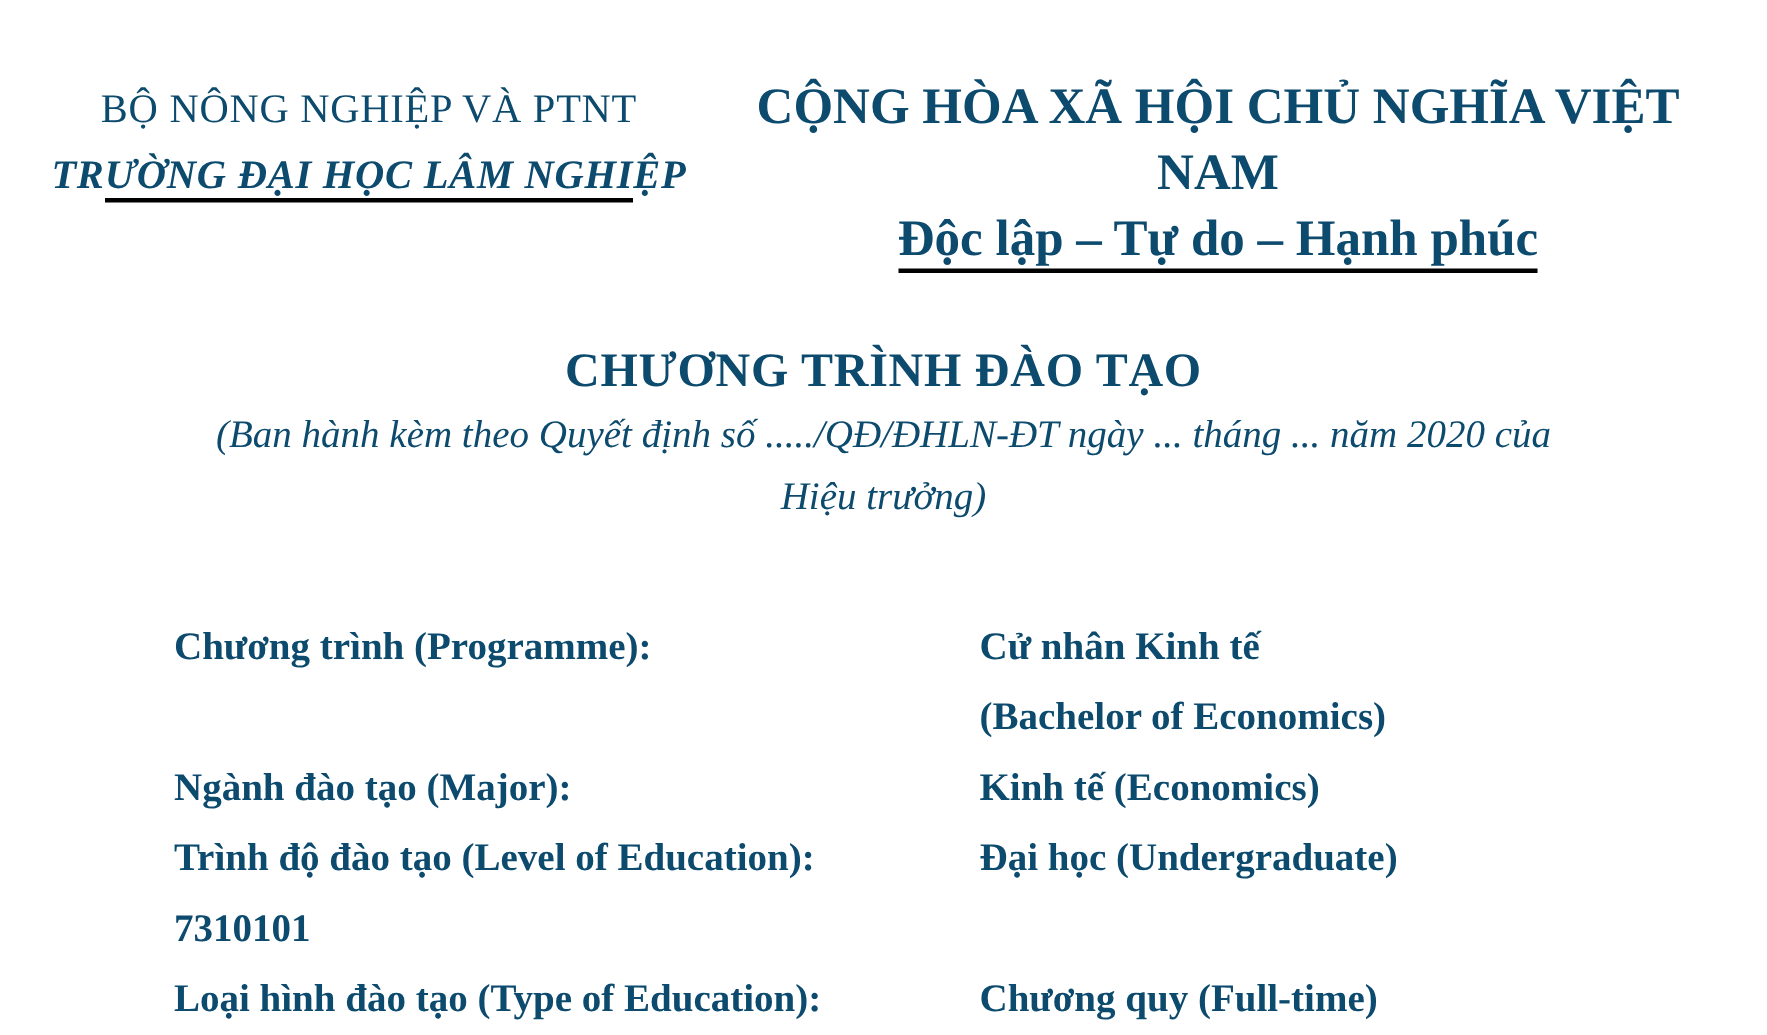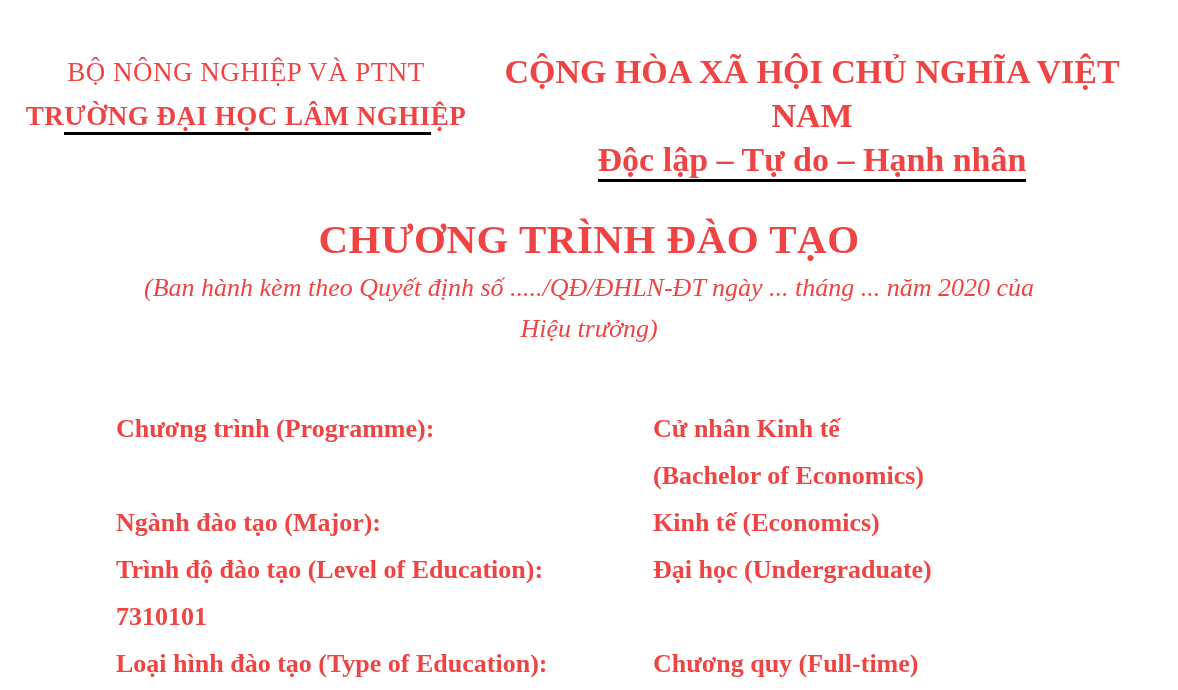--- a/index.html
+++ b/index.html
@@ -5,21 +5,21 @@
   html, body {
     margin: 0;
     padding: 0;
     background: #ffffff;
   }
   .page {
     position: relative;
     width: 1178px;
     height: 690px;
     background: #ffffff;
-    color: #ef4444;
+    color: #0c4a6e;
     font-family: "Liberation Serif", serif;
     overflow: hidden;
   }
   .header {
     display: flex;
     padding-top: 50px;
   }
   .header-left {
     width: 452px;
     margin-left: 20px;
@@ -28,20 +28,21 @@
     line-height: 44px;
   }
   .org-line1 {
     font-weight: normal;
     letter-spacing: 0.5px;
   }
   .org-line2 {
     font-weight: bold;
     letter-spacing: 0.5px;
     white-space: nowrap;
+    font-style: italic;
   }
   .org-underline {
     border-bottom: 3px solid #000000;
     padding-bottom: 1px;
   }
   .header-right {
     width: 640px;
     margin-left: 20px;
     text-align: center;
     font-weight: bold;
@@ -49,23 +50,23 @@
     line-height: 44px;
   }
   .motto-underline {
     display: inline-block;
     border-bottom: 3px solid #000000;
     padding-bottom: 1px;
     line-height: 36px;
     margin-top: 4px;
   }
   .doc-title {
-    margin-top: 33px;
+    margin-top: 46px;
     text-align: center;
-    font-size: 41px;
+    font-size: 32px;
     font-weight: bold;
     letter-spacing: 0.5px;
   }
   .subtitle {
     margin-top: 4px;
     text-align: center;
     font-style: italic;
     font-size: 26px;
     line-height: 41px;
   }
@@ -96,21 +97,21 @@
 
   <div class="header">
     <div class="header-left">
       <div class="org-line1">BỘ NÔNG NGHIỆP VÀ PTNT</div>
       <div class="org-line2"><span>TR</span><span class="org-underline">ƯỜNG ĐẠI HỌC LÂM NGHI</span><span>ỆP</span></div>
     </div>
 
     <div class="header-right">
       <div>CỘNG HÒA XÃ HỘI CHỦ NGHĨA VIỆT NAM</div>
       <div>
-        <span class="motto-underline">Độc lập – Tự do – Hạnh nhân</span>
+        <span class="motto-underline">Độc lập – Tự do – Hạnh phúc</span>
       </div>
     </div>
   </div>
 
   <div class="doc-title">CHƯƠNG TRÌNH ĐÀO TẠO</div>
 
   <div class="subtitle">
     <div>(Ban hành kèm theo Quyết định số ...../QĐ/ĐHLN-ĐT ngày ... tháng ... năm 2020 của</div>
     <div>Hiệu trưởng)</div>
   </div>

